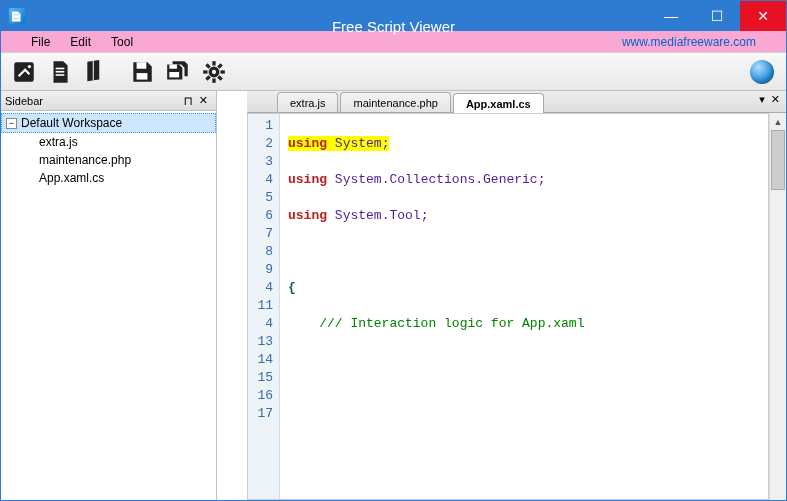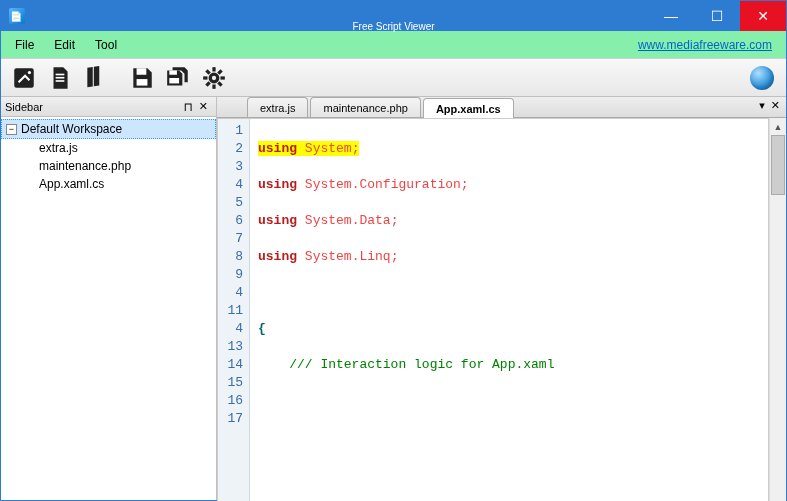--- a/index.html
+++ b/index.html
@@ -1,36 +1,36 @@
 <!DOCTYPE html>
 <html><head>
 <meta charset="utf-8">
 <style>
 * { margin: 0; padding: 0; box-sizing: border-box; }
 body { font-family: "Segoe UI", Tahoma, sans-serif; font-size: 12px; background: #fff; overflow: hidden; }
 .window { width: 787px; height: 501px; border: 1px solid #2e7cd1; background: #fff; display: flex; flex-direction: column; }
 
 .titlebar { height: 30px; background: #2e7cd1; display: flex; align-items: center; color: #fff; position: relative; }
 .titlebar-icon { width: 16px; height: 16px; margin-left: 8px; background: linear-gradient(135deg,#5bb7ff,#007acc); border-radius: 2px; display: flex; align-items: center; justify-content: center; font-size: 10px; }
-.titlebar-title { position: absolute; left: 50%; transform: translateX(-50%); font-size: 10px; margin-top: 20px; }
+.titlebar-title { position: absolute; left: 50%; transform: translateX(-50%); font-size: 15px; margin-top: 20px; }
 .titlebar-controls { margin-left: auto; display: flex; height: 100%; }
 .tbtn { width: 46px; display: flex; align-items: center; justify-content: center; font-size: 14px; color: #fff; }
 .tbtn.close { background: #e81123; }
 
-.menubar { height: 28px; display: flex; align-items: center; padding: 0 4px; border-bottom: 1px solid #d0d0d0; background: #86efac; }
+.menubar { height: 22px; display: flex; align-items: center; padding: 0 20px; border-bottom: 1px solid #d0d0d0; background: #f9a8d4; }
 .menu-item { padding: 3px 10px; cursor: default; }
-.menu-link { margin-left: auto; color: #0066cc; text-decoration: underline; padding-right: 10px; cursor: pointer; }
+.menu-link { margin-left: auto; color: #0066cc; padding-right: 10px; cursor: pointer; }
 
 .toolbar { height: 38px; background: linear-gradient(#f8f8f8,#e8e8e8); border-bottom: 1px solid #c0c0c0; display: flex; align-items: center; padding: 0 6px; gap: 2px; }
 .tool-btn { width: 34px; height: 32px; display: flex; align-items: center; justify-content: center; border: 1px solid transparent; cursor: pointer; }
 .tool-btn svg { width: 26px; height: 26px; }
 .toolbar-spacer { flex: 1; }
 .globe { width: 24px; height: 24px; border-radius: 50%; background: radial-gradient(circle at 35% 30%, #aee0ff, #2a8fd8 60%, #0b5fa5); box-shadow: inset -2px -2px 4px rgba(0,0,0,.2); margin-right: 6px; }
 
-.body-area { flex: 1; display: flex; min-height: 0; }
+.body-area { flex: 1; display: flex; min-height: 0; gap: 30px; }
 
 .sidebar { width: 216px; border-right: 1px solid #c0c0c0; background: #f5f5f5; display: flex; flex-direction: column; }
 .sidebar-header { height: 20px; background: linear-gradient(#f0f0f0,#dedede); border-bottom: 1px solid #c0c0c0; display: flex; align-items: center; padding: 0 4px; font-size: 11px; }
 .sidebar-header .pin { margin-left: auto; cursor: pointer; font-size: 12px; padding: 0 2px; }
 .sidebar-header .x { cursor: pointer; padding: 0 4px; }
 .sidebar-tree { flex: 1; background: #fff; padding: 2px 0; overflow: auto; }
 .tree-root { display: flex; align-items: center; padding: 2px 4px; cursor: pointer; background: #cde6ff; border: 1px dotted #3399ff; }
 .tree-toggler { width: 11px; height: 11px; border: 1px solid #888; background: #fff; display: flex; align-items: center; justify-content: center; font-size: 9px; line-height: 1; margin-right: 4px; }
 .tree-item { padding: 2px 4px 2px 38px; cursor: pointer; }
 
@@ -42,21 +42,21 @@
 .tab-strip-controls span { cursor: pointer; }
 
 .editor-container { flex: 1; display: flex; border: 1px solid #ccc; margin: 0; background: #fff; min-height: 0; }
 .gutter { width: 32px; background: #eef3f8; border-right: 1px solid #d0dae5; color: #3a6ea5; font-family: "Courier New", monospace; font-size: 13px; text-align: right; padding: 3px 6px 3px 2px; line-height: 18px; }
 .code { flex: 1; font-family: "Courier New", monospace; font-size: 13px; padding: 3px 0 3px 8px; line-height: 18px; white-space: pre; overflow: hidden; position: relative; }
 .code-line { height: 18px; }
 .hl { background: #ffff00; display: inline; }
 .kw { color: #b91c1c; font-weight: bold; }
 .cmt { color: #008000; }
 .cmt-tag { color: #888888; }
-.txt { color: #ef4444; }
+.txt { color: #4c1d95; }
 .brace { color: #006666; font-weight: bold; }
 
 .vscroll { width: 17px; background: #f0f0f0; border-left: 1px solid #ddd; position: relative; }
 .vscroll .arrow { height: 17px; display: flex; align-items: center; justify-content: center; font-size: 9px; color: #555; cursor: pointer; }
 .vscroll .thumb { position: absolute; top: 17px; left: 1px; right: 1px; height: 60px; background: #cdcdcd; border: 1px solid #aaa; }
 
 .editor-wrap { flex:1; display:flex; flex-direction:column; min-width:0; }
 .editor-row { flex:1; display:flex; min-height:0; }
 </style>
 </head>
@@ -184,23 +184,22 @@
               <div>11</div>
               <div>4</div>
               <div>13</div>
               <div>14</div>
               <div>15</div>
               <div>16</div>
               <div>17</div>
             </div>
             <div class="code">
 <div class="code-line"><span class="hl"><span class="kw">using</span> <span class="txt">System;</span></span></div>
-<div class="code-line"><span class="kw">using</span> <span class="txt">System.Configuration;</span></div>
-<div class="code-line"><span class="kw">using</span> <span class="txt">System.Data;</span></div>
-<div class="code-line"><span class="kw">using</span> <span class="txt">System.Linq;</span></div>
+<div class="code-line"><span class="kw">using</span> <span class="txt">System.Collections.Generic;</span></div>
+<div class="code-line"><span class="kw">using</span> <span class="txt">System.Tool;</span></div>
 <div class="code-line"></div>
 <div class="code-line"><span class="brace">{</span></div>
 <div class="code-line"><span class="cmt">    /// Interaction logic for App.xaml</span></div>
 
 
 
 
 
 
             </div>

